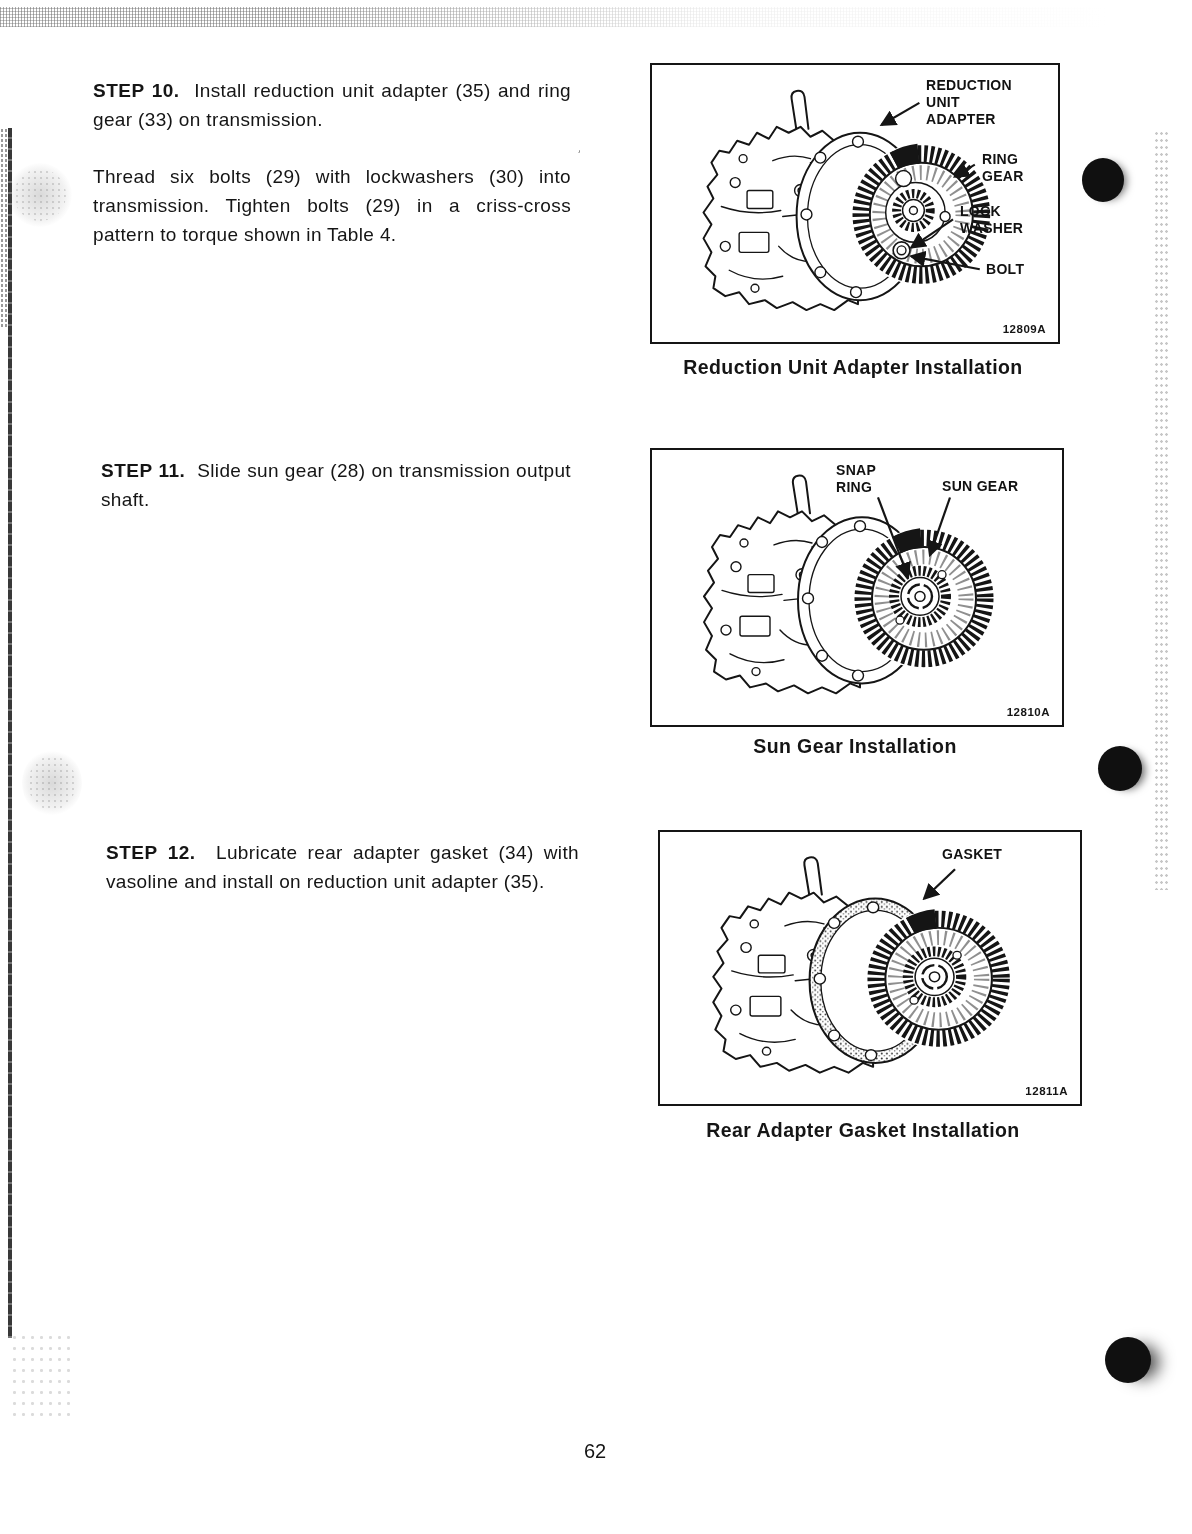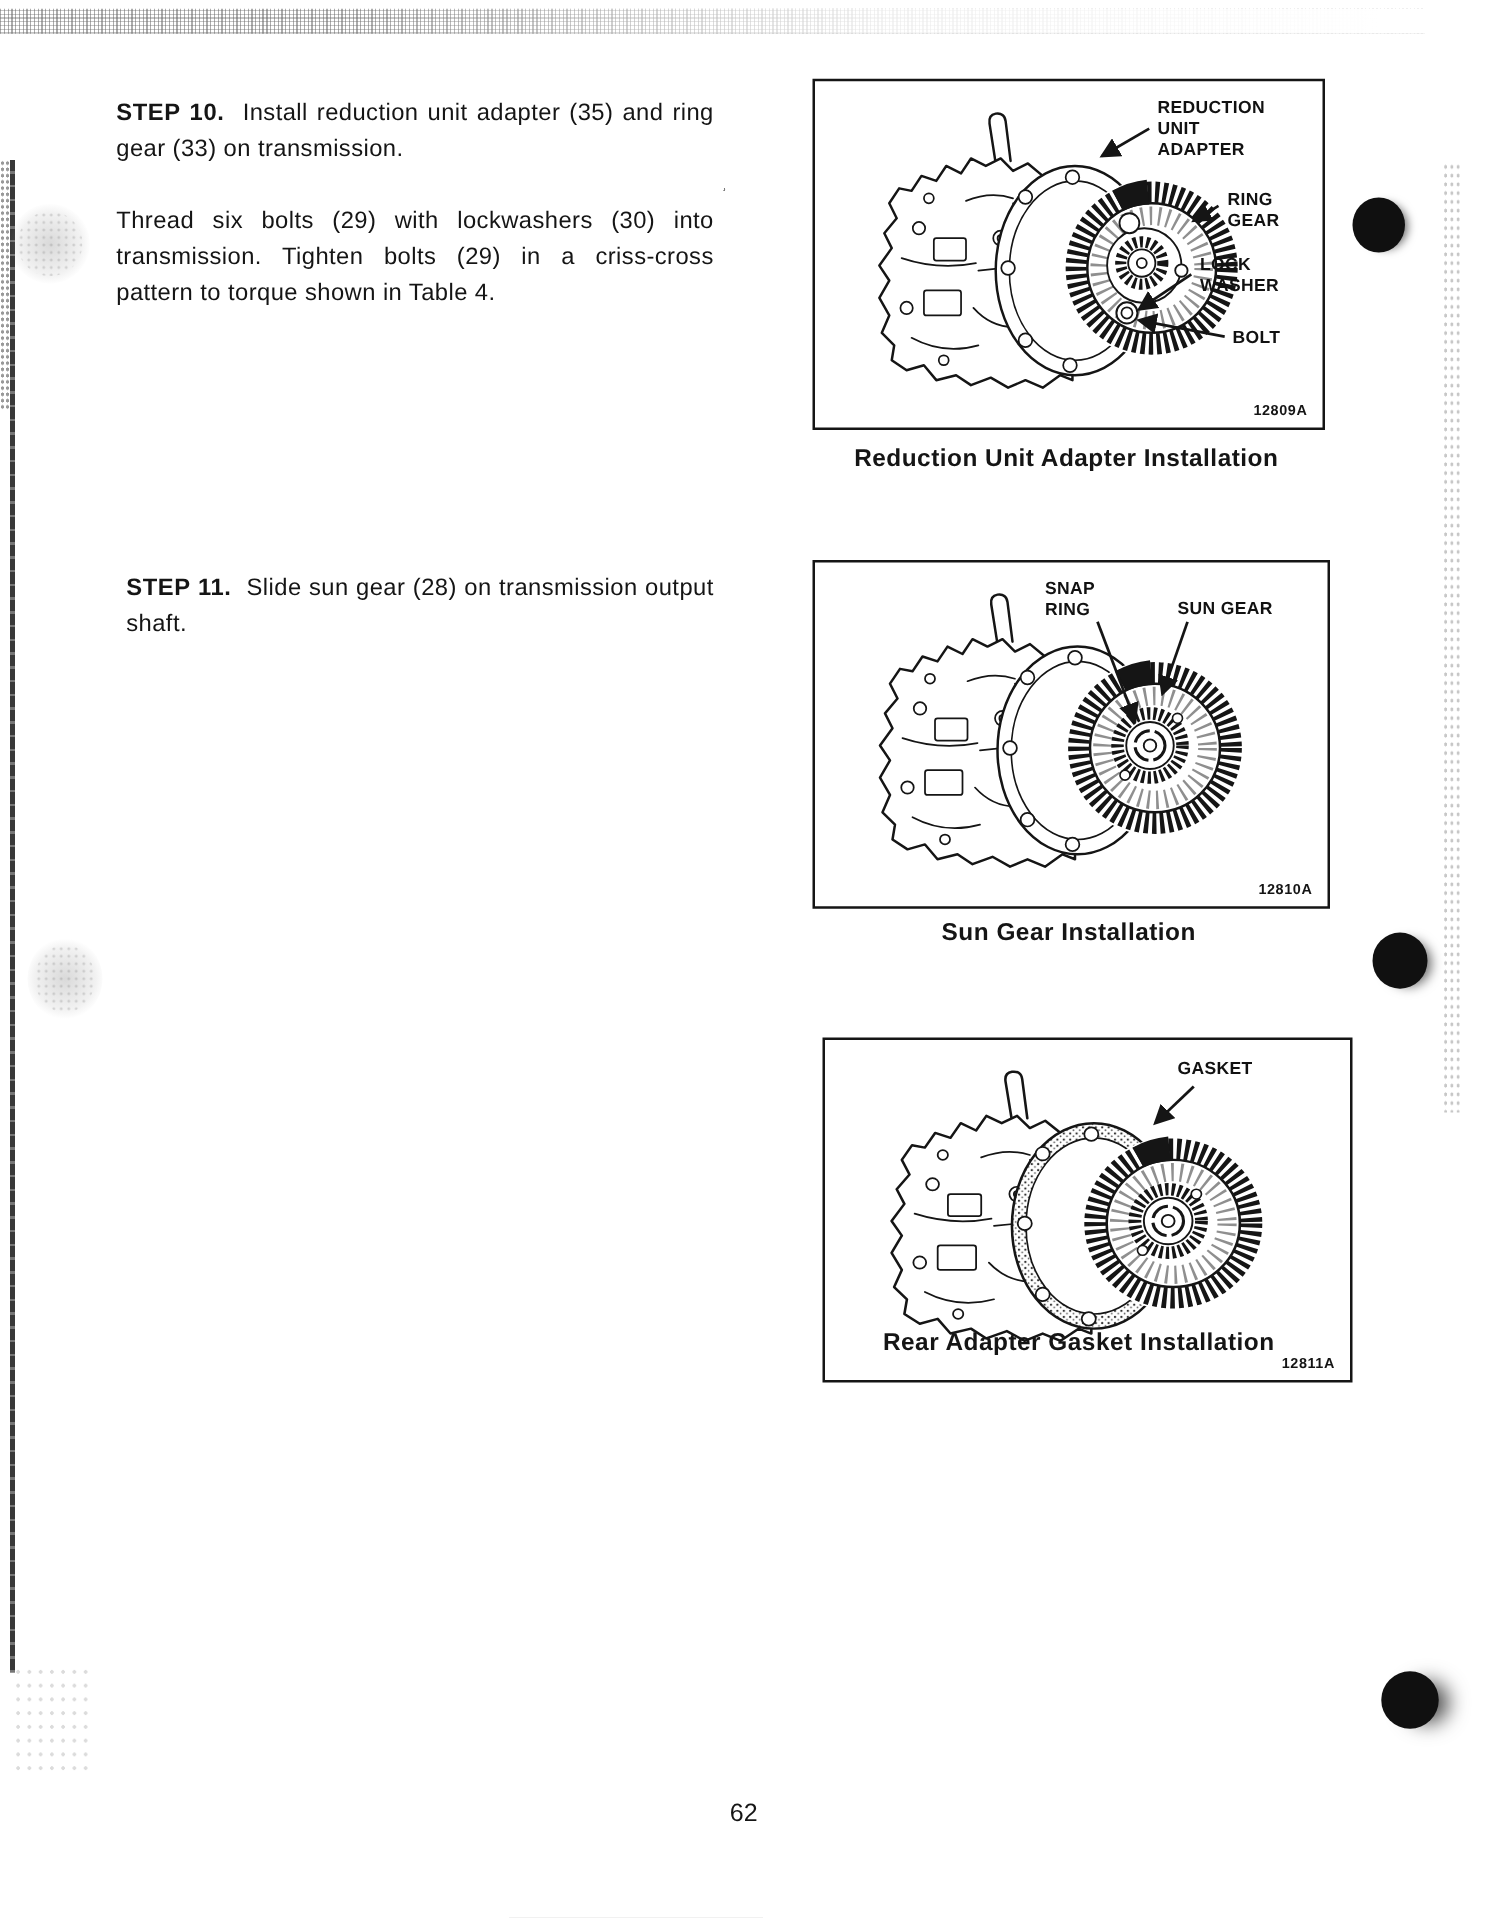--- a/index.html
+++ b/index.html
@@ -47,21 +47,21 @@
   .figbox svg{position:absolute;inset:0;width:100%;height:100%;}
   .figbox-1{left:650px;top:63px;width:406px;height:277px;}
   .figbox-2{left:650px;top:448px;width:410px;height:275px;}
   .figbox-3{left:658px;top:830px;width:410px;height:272px;padding-left:10px;}
   .fig-label{position:absolute;font-weight:bold;font-size:14px;line-height:17px;
       letter-spacing:.3px;white-space:pre-line;color:#111;}
   .fig-code{position:absolute;right:12px;bottom:7px;font-weight:bold;font-size:11.5px;letter-spacing:.5px;}
   .caption{position:absolute;text-align:center;font-weight:bold;font-size:19.5px;letter-spacing:.4px;}
   .caption-1{left:650px;top:356px;width:406px;}
   .caption-2{left:650px;top:735px;width:410px;}
-  .caption-3{left:658px;top:1063px;width:410px;text-align:center;}
+  .caption-3{left:658px;top:1119px;width:410px;text-align:center;}
   .page-number{position:absolute;left:570px;top:1440px;width:50px;text-align:center;
       font-weight:normal;font-size:20px;}
   .leader{stroke:#151515;stroke-width:2.2;}
 </style>
 </head>
 <body>
 
 <div class="page">
 
   <svg width="0" height="0" style="position:absolute" aria-hidden="true">
@@ -162,20 +162,23 @@
 
   <div class="step step-10">
     <p><strong>STEP 10.</strong>&nbsp; <span>Install reduction unit adapter (35) and ring gear (33) on transmission.</span></p>
     <p>Thread six bolts (29) with lockwashers (30) into transmission. Tighten bolts (29) in a criss-cross pattern to torque shown in Table 4.</p>
   </div>
 
   <div class="step step-11">
     <p><strong>STEP 11.</strong>&nbsp; <span>Slide sun gear (28) on transmission output shaft.</span></p>
   </div>
 
+  <div class="step step-12">
+    <p><strong>STEP 12.</strong>&nbsp; <span>Lubricate rear adapter gasket (34) with vasoline and install on reduction unit adapter (35).</span></p>
+  </div>
 
   <div class="figbox figbox-1">
     <svg viewBox="0 0 410 278" preserveAspectRatio="none">
       <use href="#tx-housing"></use>
       <use href="#tx-flange"></use>
       <use href="#tx-gear"></use>
       <use href="#tx-center-a"></use>
       <g>
         <line class="leader" x1="270" y1="38" x2="232" y2="60" marker-end="url(#ah)"></line>
         <line class="leader" x1="326" y1="100" x2="306" y2="112" marker-end="url(#ah)"></line>

